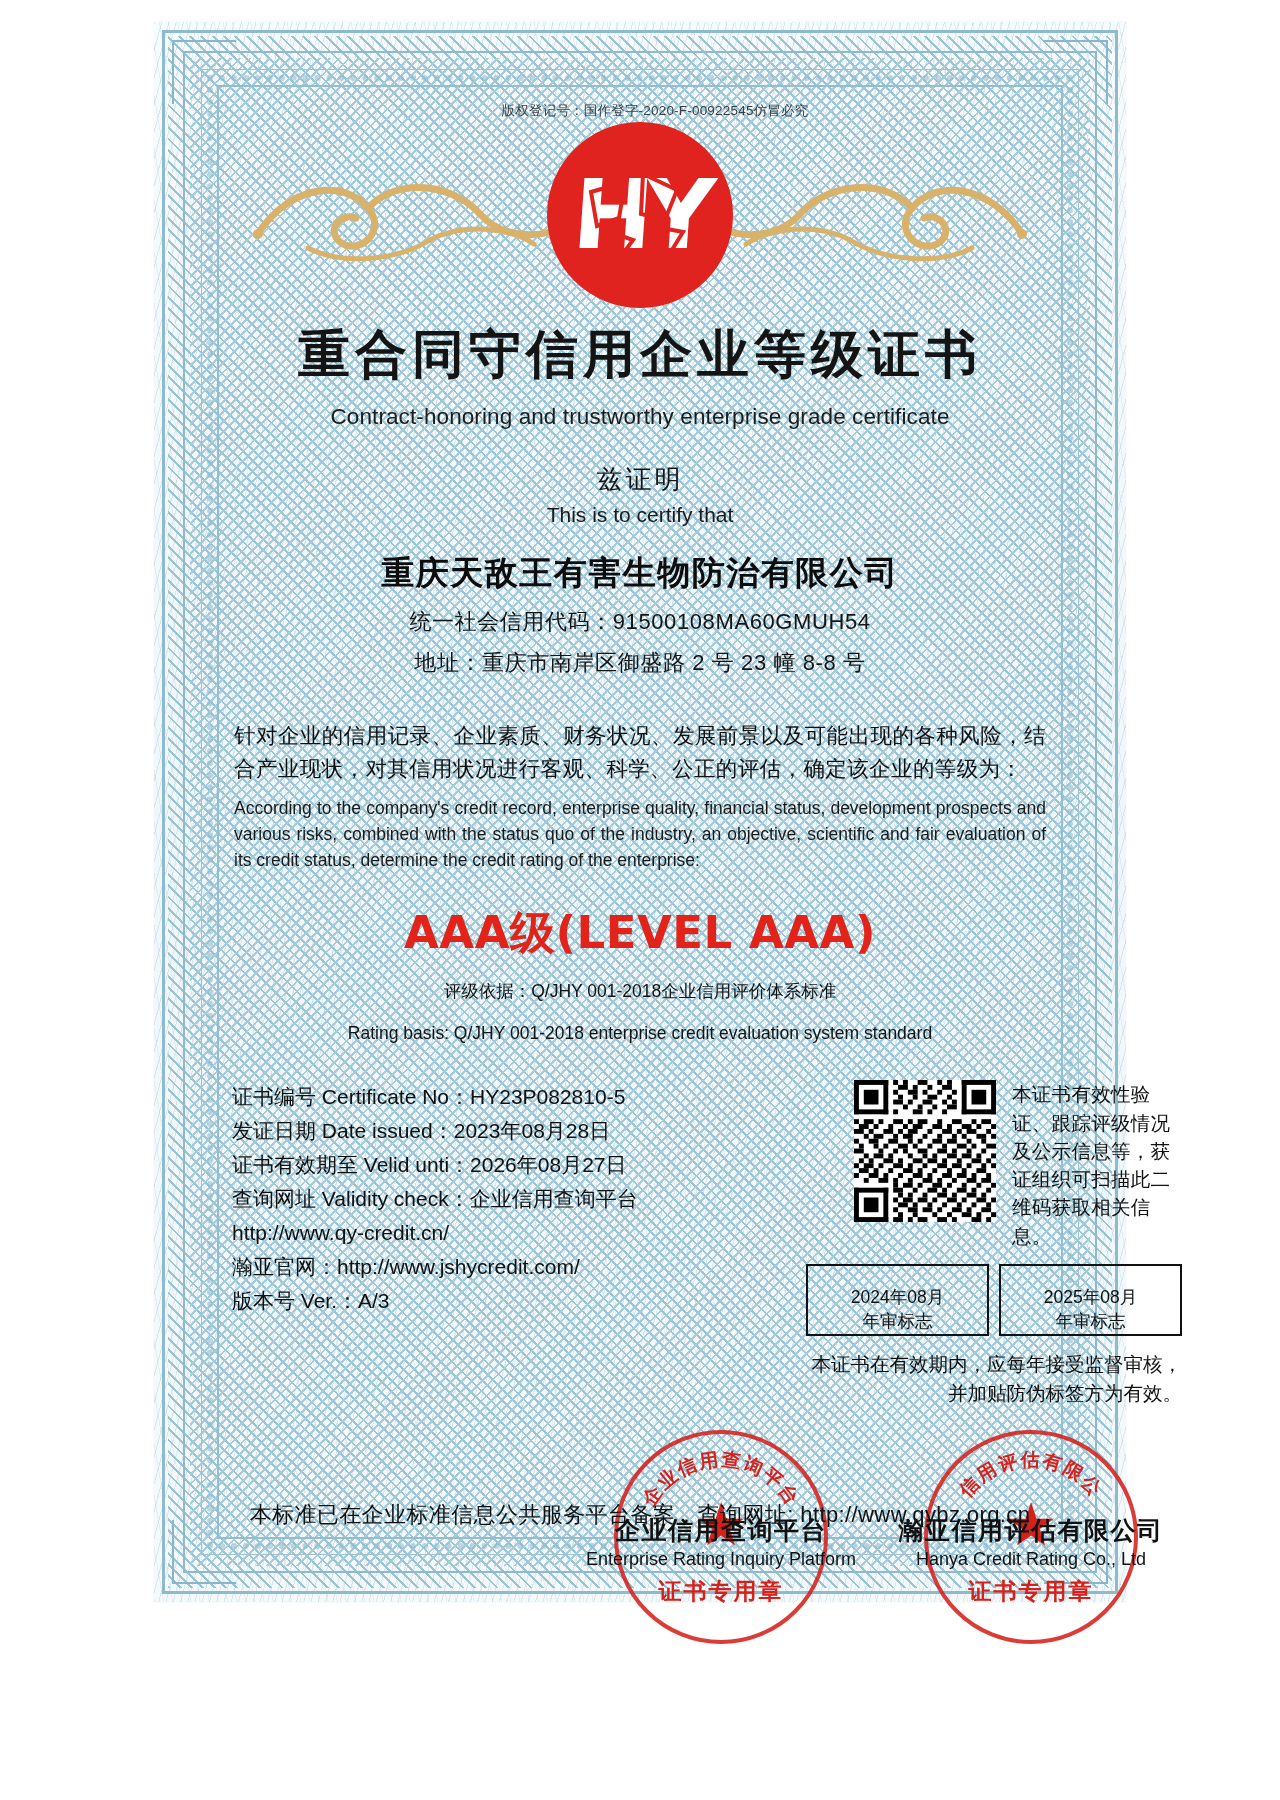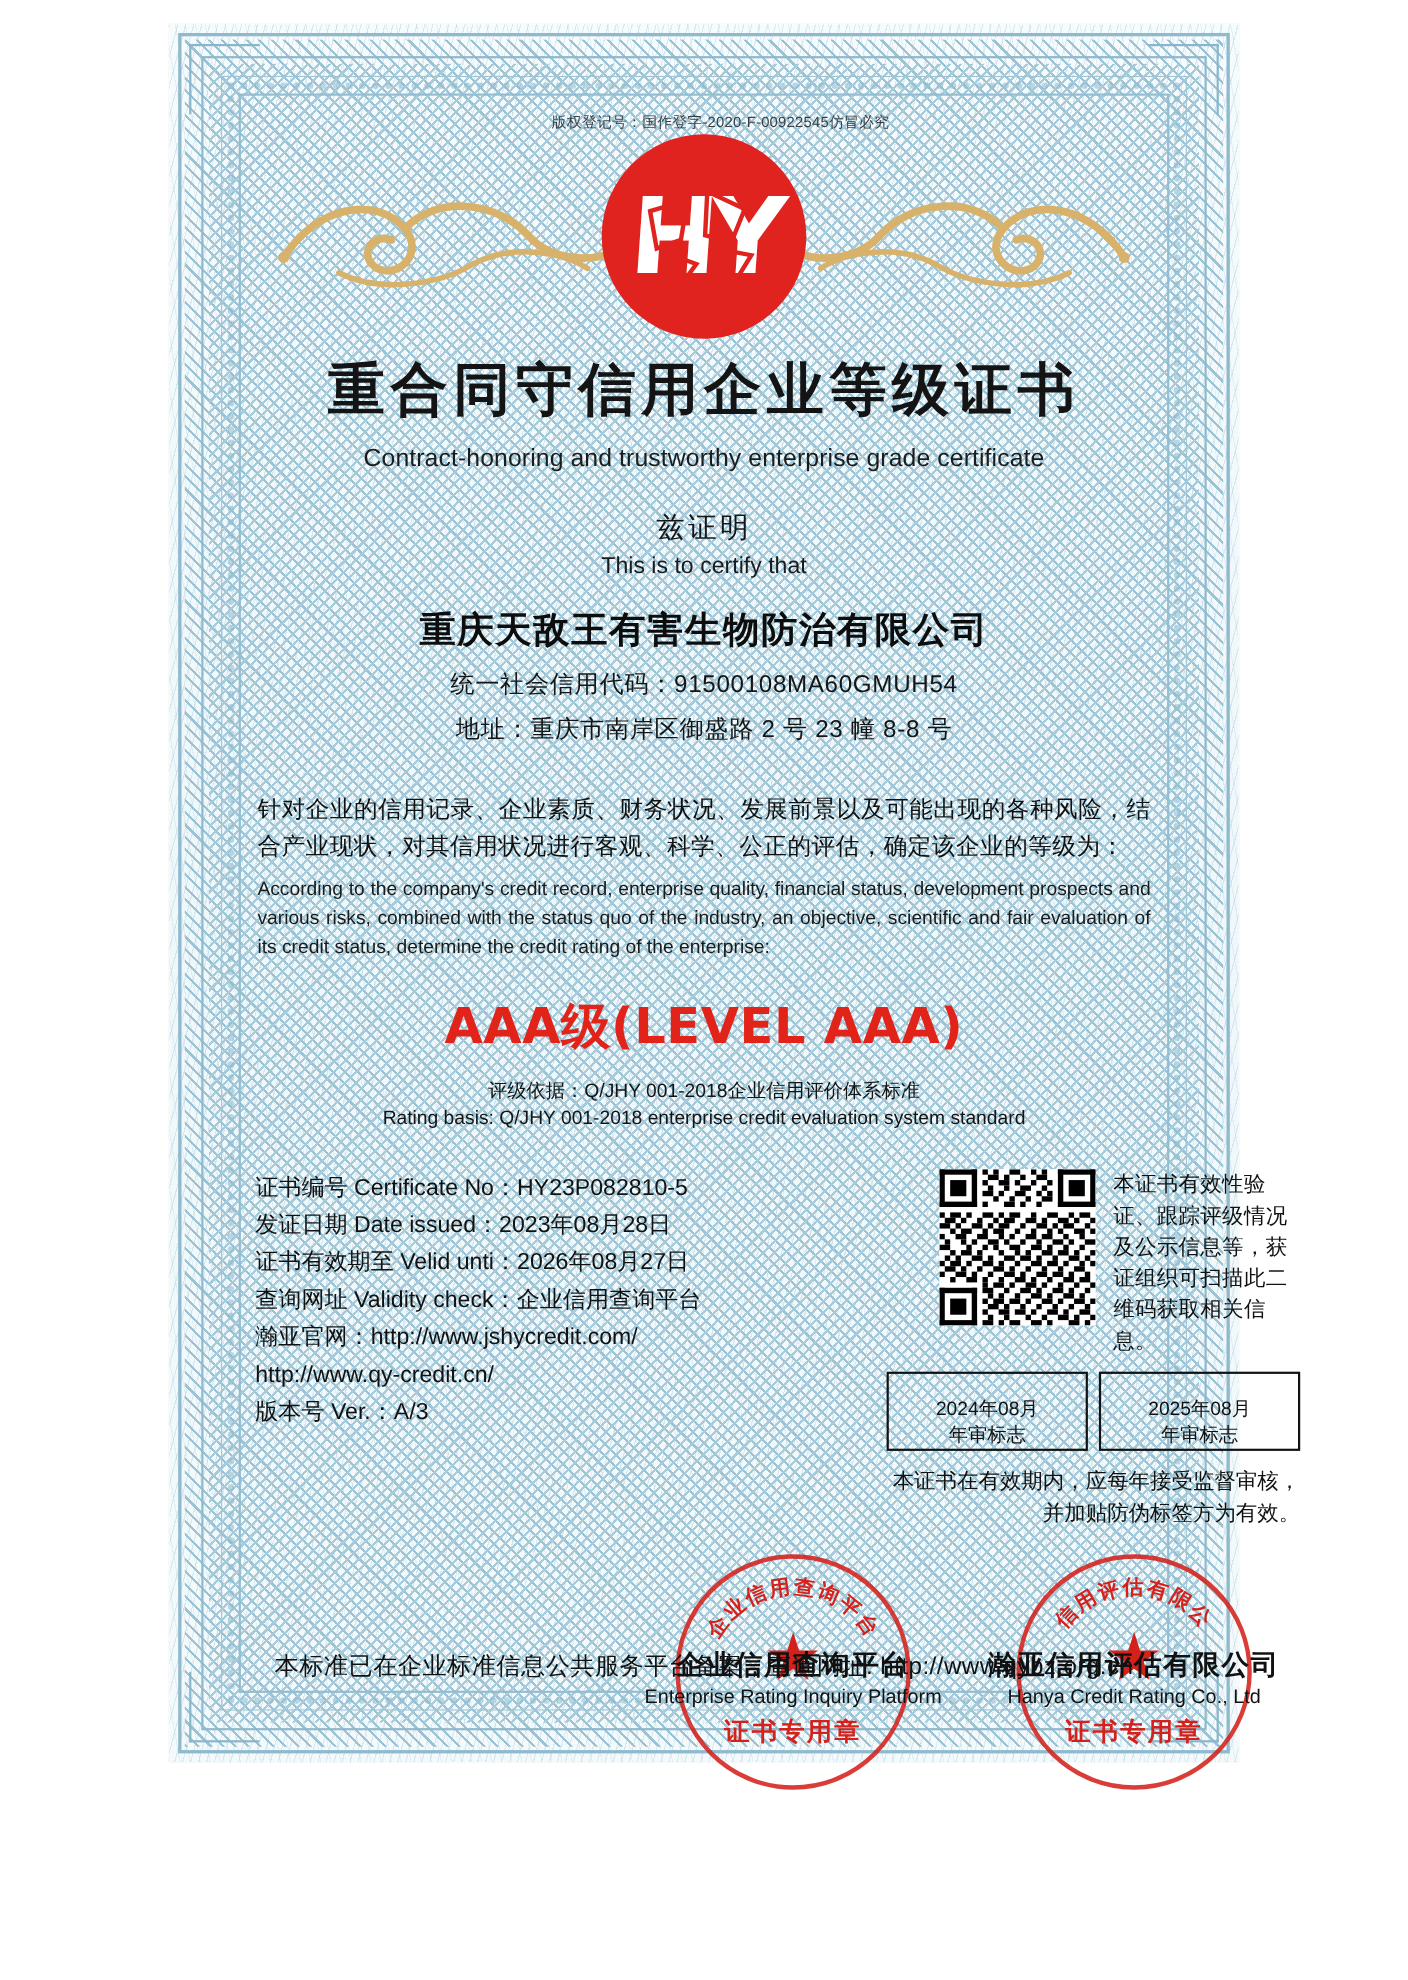--- a/index.html
+++ b/index.html
@@ -236,21 +236,21 @@
   .basis-cn {
     text-align: center;
     font-size: 17.5px;
     color: #141414;
     margin-top: 16px;
   }
   .basis-en {
     text-align: right;
     font-size: 17.5px;
     color: #141414;
-    margin-top: 3px;
+    margin-top: 20px;
   }
 
   
   .info-row {
     width: 100%;
     display: flex;
     margin-top: 36px;
     box-sizing: border-box;
     padding: 0 6px;
   }
@@ -489,22 +489,22 @@
     <div class="basis-cn">评级依据：Q/JHY 001-2018企业信用评价体系标准</div>
     <div class="basis-en">Rating basis: Q/JHY 001-2018 enterprise credit evaluation system standard</div>
 
     <div class="info-row">
 
       <div class="info-left">
         <div>证书编号 Certificate No：HY23P082810-5</div>
         <div>发证日期 Date issued：2023年08月28日</div>
         <div>证书有效期至 Velid unti：2026年08月27日</div>
         <div>查询网址 Validity check：企业信用查询平台</div>
+        <div>http://www.qy-credit.cn/</div>
         <div>瀚亚官网：http://www.jshycredit.com/</div>
-        <div>http://www.qy-credit.cn/</div>
         <div>版本号 Ver.：A/3</div>
       </div>
 
       <div class="info-right">
         <div class="qr-row">
           <svg class="qr" viewBox="0 0 29 29">
             <rect width="29" height="29" fill="#ffffff"></rect>
             <g fill="#000000">
               <rect x="0" y="0" width="7" height="1"></rect>
                 <rect x="0" y="6" width="7" height="1"></rect>

